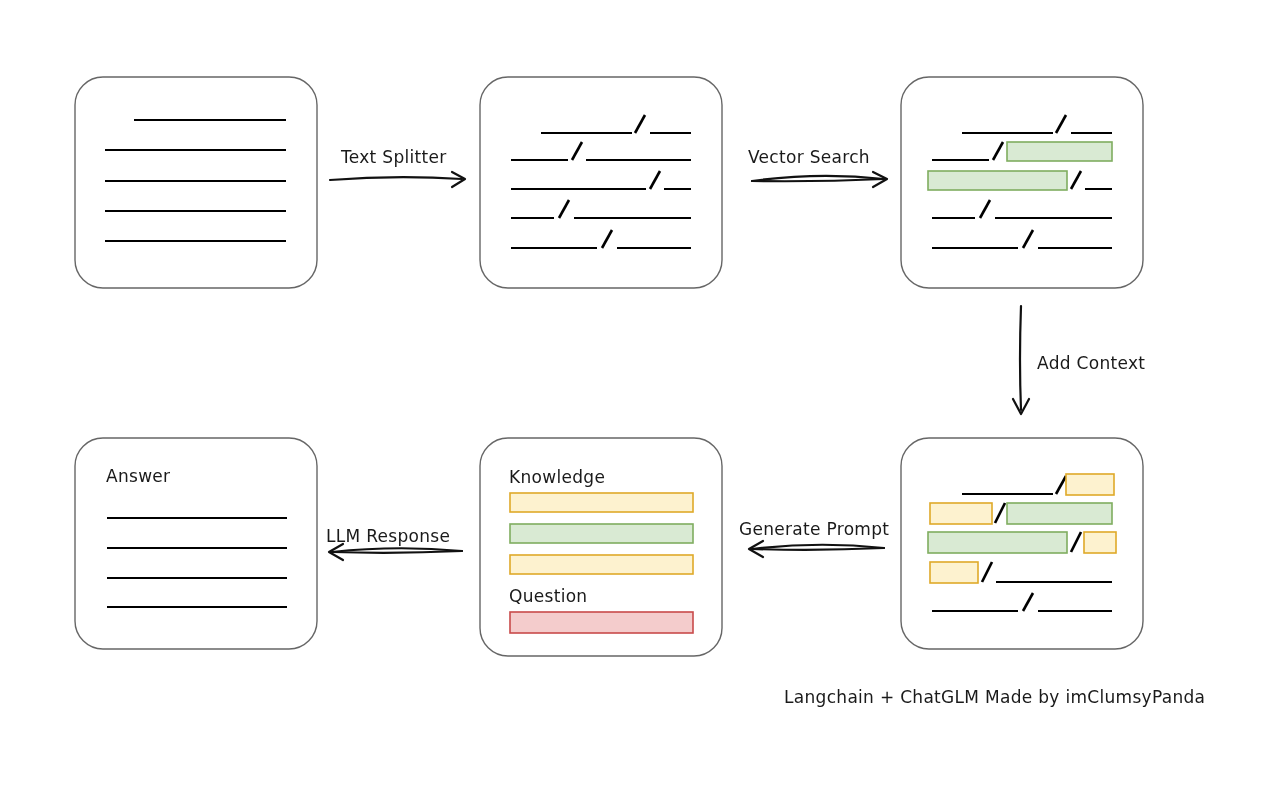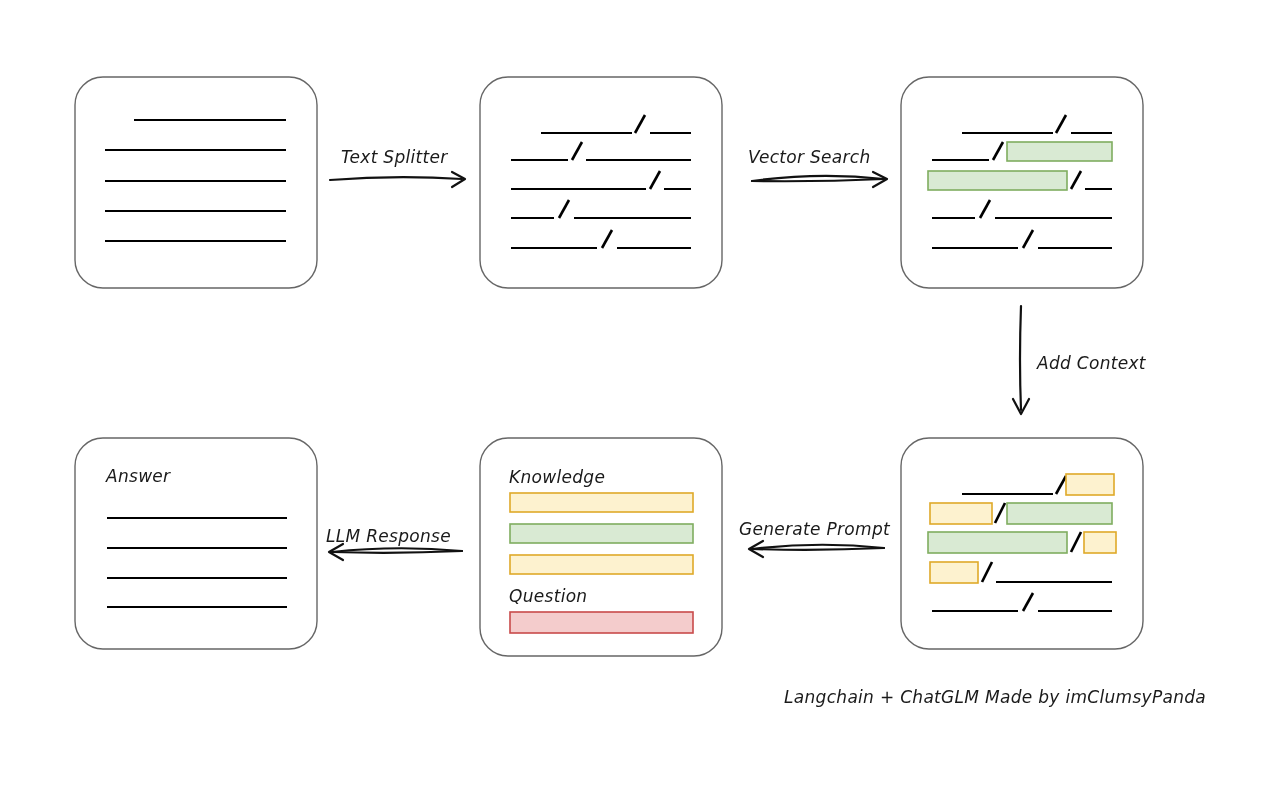--- a/index.html
+++ b/index.html
@@ -10,21 +10,20 @@
   }
   body {
     font-family: "DejaVu Sans", sans-serif;
   }
   #canvas {
     position: relative;
     width: 1262px;
     height: 792px;
     background: #ffffff;
     overflow: hidden;
-    font-style: italic;
   }
   #canvas svg.layer {
     position: absolute;
     top: 0;
     left: 0;
     width: 1262px;
     height: 792px;
   }
   .hand-text {
     font-family: "DejaVu Sans", sans-serif;

